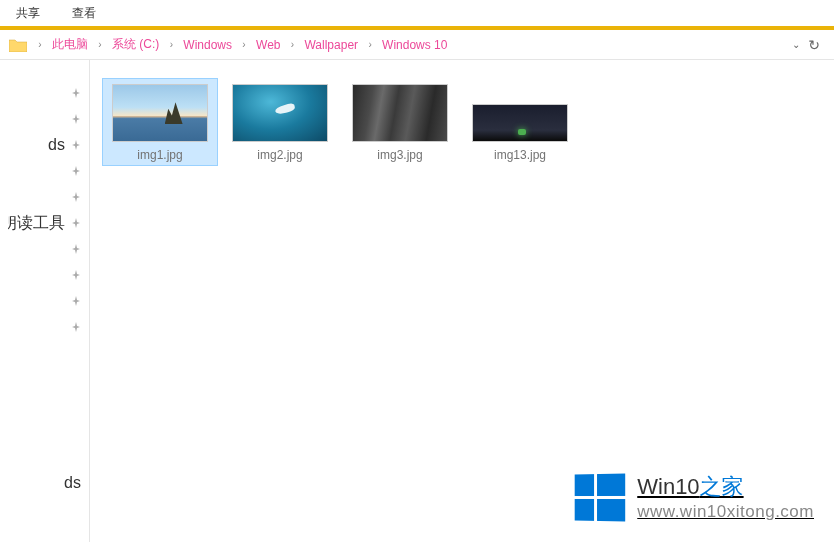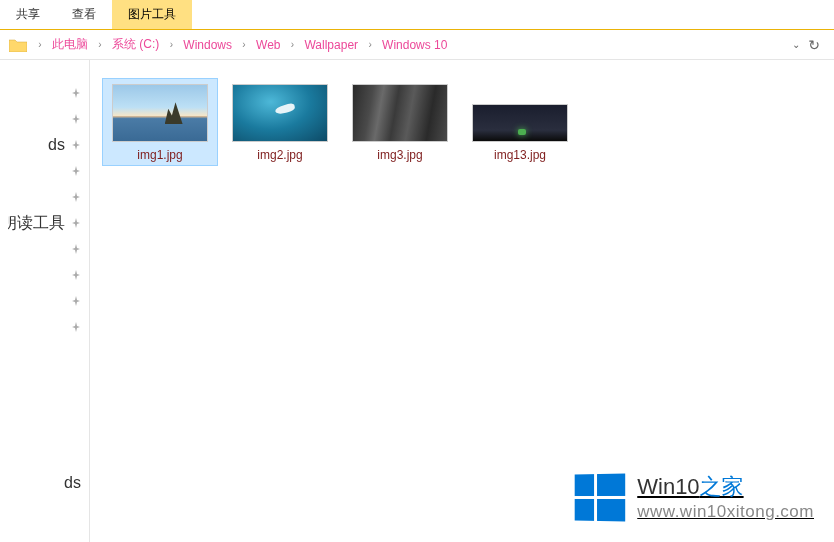--- a/index.html
+++ b/index.html
@@ -12,21 +12,21 @@
       width: 834px;
       height: 542px;
       background: #fff;
       overflow: hidden;
       position: relative;
     }
     .ribbon-tabs {
       height: 30px;
       display: flex;
       align-items: stretch;
-      border-bottom: 1px solid #eab308;
+      border-bottom: 4px solid #eab308;
       background: #fff;
     }
     .ribbon-tab {
       padding: 0 16px;
       display: flex;
       align-items: center;
       font-size: 12px;
       color: #333;
       cursor: default;
     }
@@ -148,21 +148,21 @@
       align-items: center;
       justify-content: center;
       overflow: hidden;
       position: relative;
     }
     .thumb.short {
       height: 38px;
     }
     .file-label {
       font-size: 12px;
-      color: #7f1d1d;
+      color: #737373;
       margin-top: 6px;
       text-align: right;
     }
     .watermark {
       position: absolute;
       right: 20px;
       bottom: 20px;
       display: flex;
       align-items: center;
       gap: 12px;
@@ -254,21 +254,20 @@
       border-radius: 2px;
       box-shadow: 0 0 6px #4caf50;
     }
   </style>
 </head>
 <body>
 
 <div class="ribbon-tabs">
   <div class="ribbon-tab">共享</div>
   <div class="ribbon-tab">查看</div>
-  <div class="ribbon-tab contextual">图片工具</div>
 </div>
 
 <div class="breadcrumb-bar">
   <span class="folder-icon">
     <svg width="18" height="14" viewBox="0 0 18 14">
         <path d="M0 2 L0 14 L18 14 L18 4 L8 4 L6 2 Z" fill="#ffd86b" stroke="#d4a838" stroke-width="0.5"></path>
       </svg>
   </span>
   <span class="chevron">›</span>
   <span class="crumb">此电脑</span>

